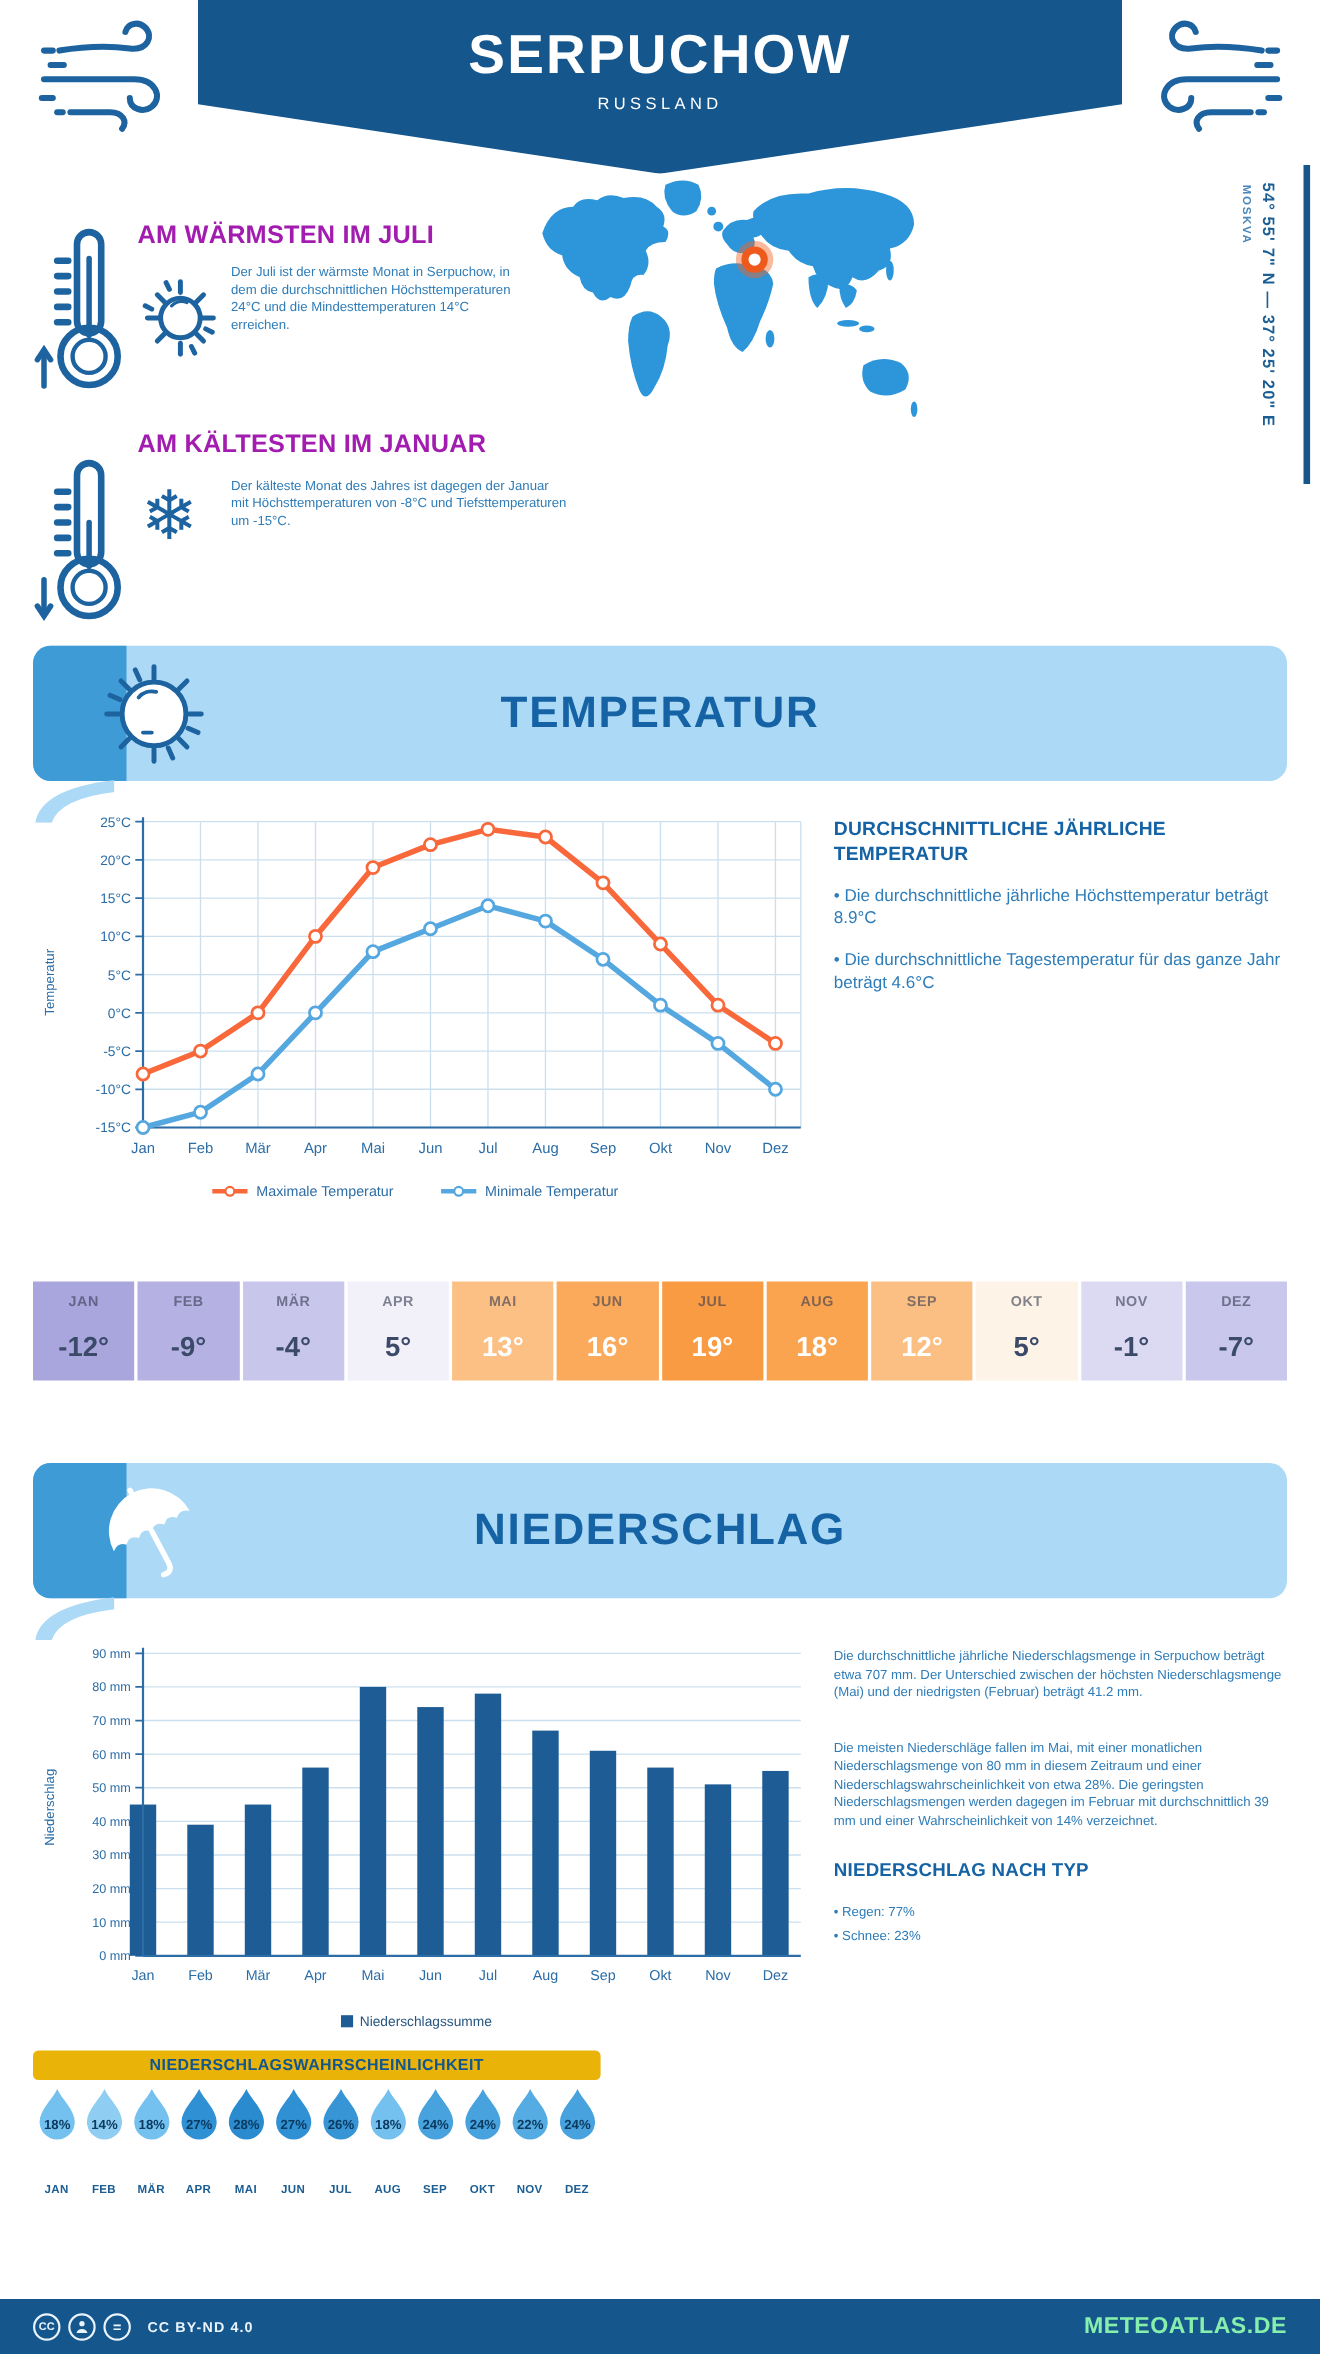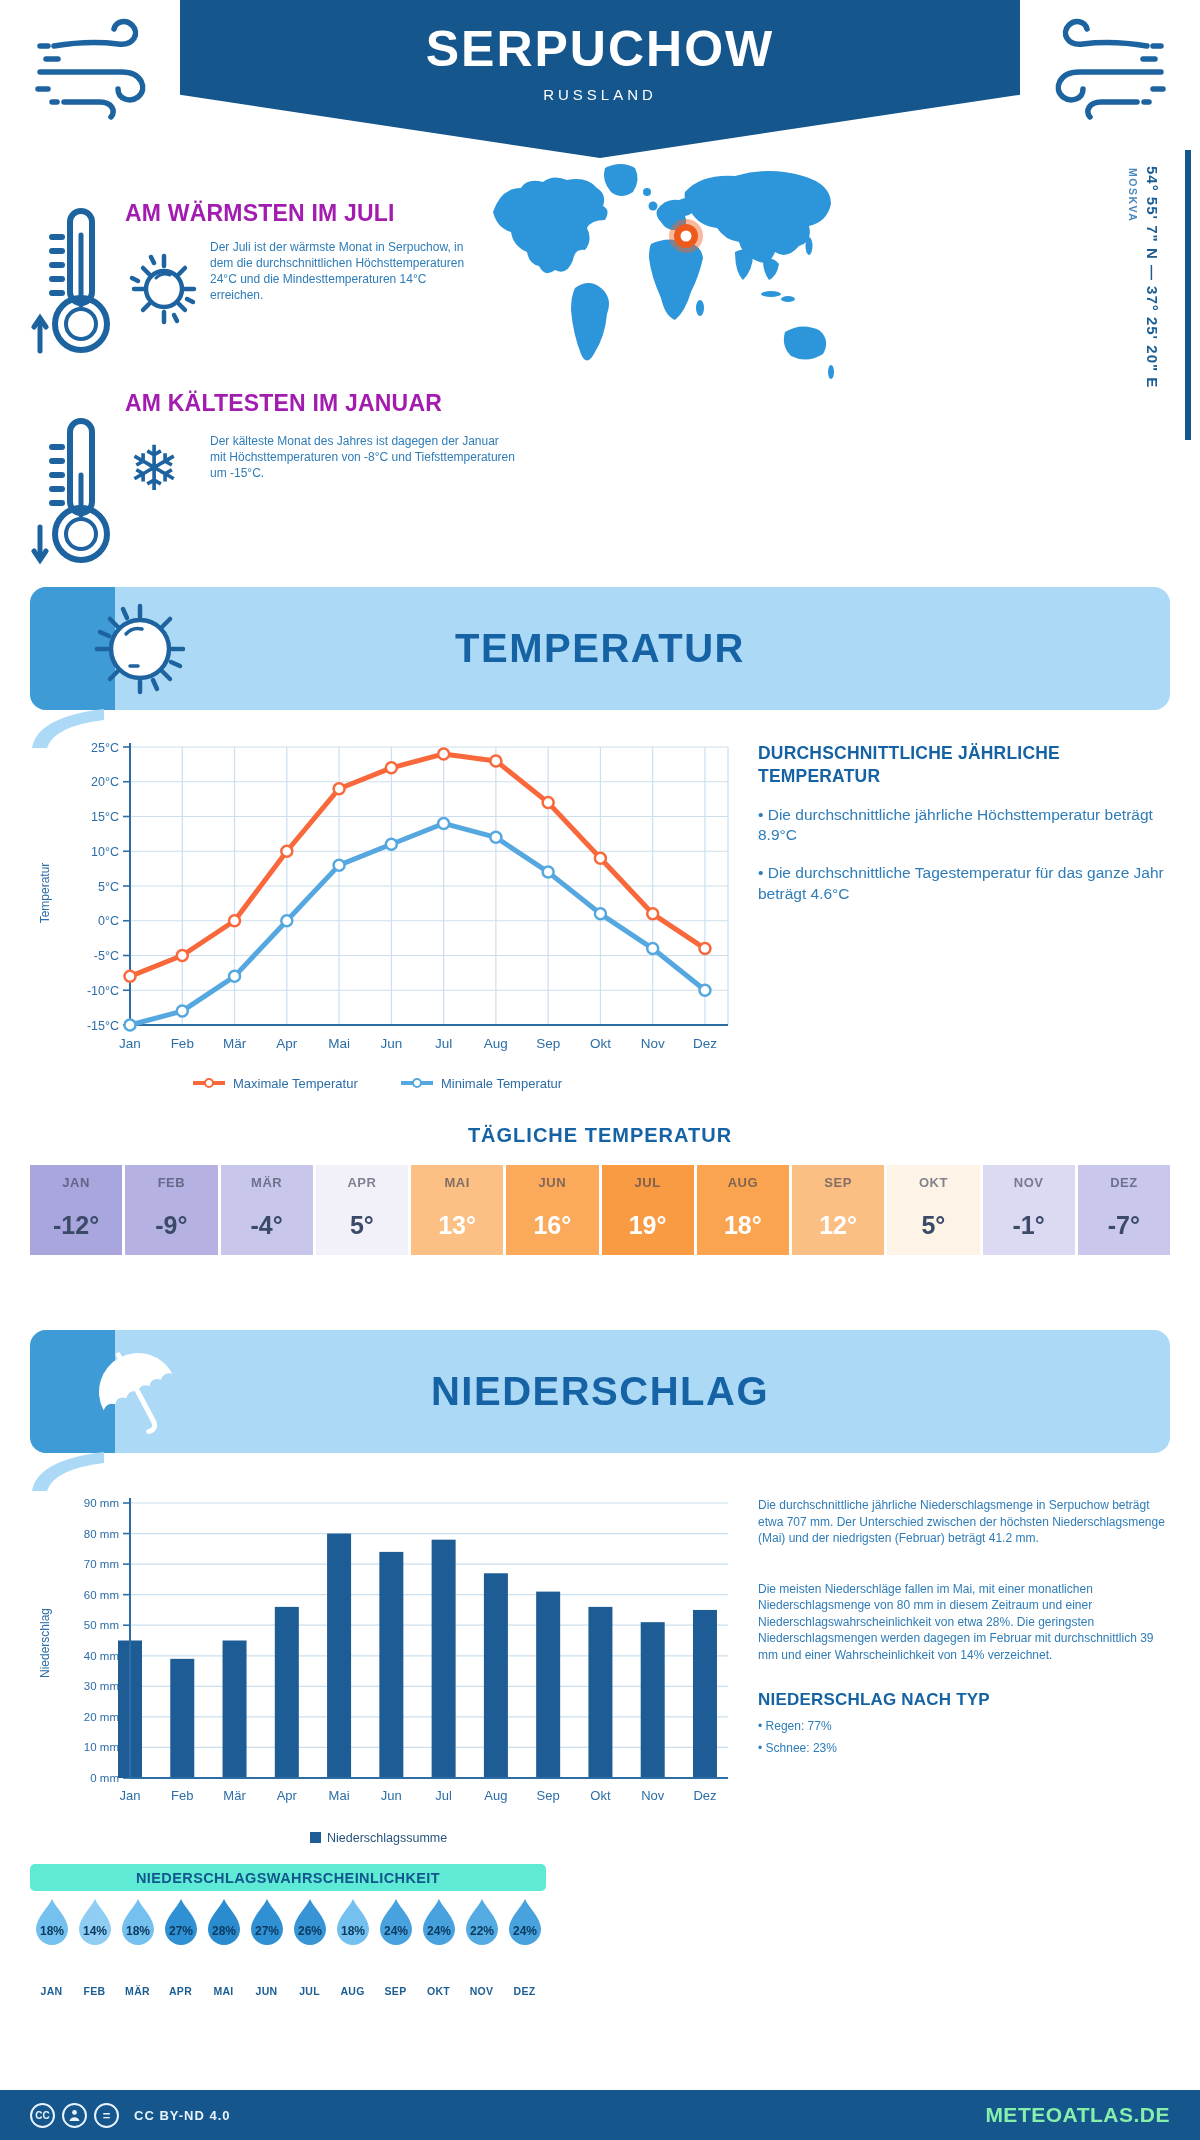--- a/index.html
+++ b/index.html
@@ -32,21 +32,21 @@
   .annual-b { color:#2e7cb8; font-size:15.5px; line-height:1.35; margin-top:17px; }
 
   .daily-h { left:0; top:1124px; width:1200px; text-align:center; color:#1563a4;
              font-size:20px; font-weight:bold; letter-spacing:1px; }
   .daily-table { left:30px; top:1165px; width:1140px; height:90px; display:flex; gap:3px; }
   .daily-col { flex:1; display:flex; flex-direction:column; }
   .daily-col .m { height:34px; line-height:36px; text-align:center; font-size:13px; font-weight:bold;
                   color:rgba(55,60,82,0.62); letter-spacing:0.5px; }
   .daily-col .v { height:56px; line-height:52px; text-align:center; font-size:25px; font-weight:bold; }
 
-  .prob-bar { left:30px; top:1864px; width:516px; height:27px; background:#5eead4; border-radius:5px;
+  .prob-bar { left:30px; top:1864px; width:516px; height:27px; background:#eab308; border-radius:5px;
               display:flex; align-items:center; justify-content:center; color:#12568e;
               font-size:14.5px; font-weight:bold; letter-spacing:0.4px; }
   .droplets { left:30px; top:1898px; width:516px; display:flex; }
   .drop-slot { width:43px; display:flex; flex-direction:column; align-items:center;gap:34px; }
   .drop-slot .dm { margin-top:5px; font-size:10.5px; font-weight:bold; color:#1b5e94; letter-spacing:0.3px; }
 
   .footer { left:0; top:2090px; width:1200px; height:50px; background:#15568d;
             display:flex; align-items:center; padding:0 30px; }
   .cc-circle { width:25px; height:25px; border:2px solid #e8f3fc; border-radius:50%; color:#e8f3fc;
                display:flex; align-items:center; justify-content:center; font-size:10px; font-weight:bold;
@@ -282,21 +282,20 @@
       <circle cx="382" cy="350" r="4" fill="#fff" stroke="#55a7e0" stroke-width="2"></circle>
       <text x="406" y="354.5" font-size="13" fill="#2c6da6" text-anchor="start">Minimale Temperatur</text>
     </svg>
 
   <div class="abs" style="left:758px;top:742px;width:414px">
     <div class="annual-h">DURCHSCHNITTLICHE JÄHRLICHE TEMPERATUR</div>
     <div class="annual-b">• Die durchschnittliche jährliche Höchsttemperatur beträgt 8.9°C</div>
     <div class="annual-b">• Die durchschnittliche Tagestemperatur für das ganze Jahr beträgt 4.6°C</div>
   </div>
 
-  <div class="abs daily-h">TÄGLICHE TEMPERATUR</div>
   <div class="abs daily-table" id="daily-table">
       <div class="daily-col" style="background: rgb(169, 166, 222);">
         <div class="m">JAN</div>
         <div class="v" style="color: rgb(58, 74, 104);">-12°</div>
       </div>
       <div class="daily-col" style="background: rgb(181, 178, 227);">
         <div class="m">FEB</div>
         <div class="v" style="color: rgb(58, 74, 104);">-9°</div>
       </div>
       <div class="daily-col" style="background: rgb(200, 198, 235);">
@@ -415,21 +414,21 @@
       <line x1="95" y1="290" x2="693" y2="290" stroke="#2c6da6" stroke-width="2"></line>
       <text x="14" y="155" font-size="12" fill="#2c6da6" text-anchor="middle" transform="rotate(-90 14 155)">Niederschlag</text>
       <rect x="275" y="344" width="11" height="11" fill="#1d5c94"></rect>
       <text x="292" y="354" font-size="12.5" fill="#27557e" text-anchor="start">Niederschlagssumme</text>
     </svg>
 
   <div class="abs" style="left:758px;top:1497px;width:412px">
     <div class="body-text" style="line-height:1.38">Die durchschnittliche jährliche Niederschlagsmenge in Serpuchow beträgt etwa 707 mm. Der Unterschied zwischen der höchsten Niederschlagsmenge (Mai) und der niedrigsten (Februar) beträgt 41.2 mm.</div>
     <div class="body-text" style="line-height:1.38;margin-top:34px">Die meisten Niederschläge fallen im Mai, mit einer monatlichen Niederschlagsmenge von 80 mm in diesem Zeitraum und einer Niederschlagswahrscheinlichkeit von etwa 28%. Die geringsten Niederschlagsmengen werden dagegen im Februar mit durchschnittlich 39 mm und einer Wahrscheinlichkeit von 14% verzeichnet.</div>
     <div class="annual-h" style="margin-top:26px;font-size:17px">NIEDERSCHLAG NACH TYP</div>
-    <div class="body-text" style="margin-top:8px">• Regen: 77%</div>
+    <div class="body-text" style="margin-top:20px">• Regen: 77%</div>
     <div class="body-text" style="margin-top:6px">• Schnee: 23%</div>
   </div>
 
   <div class="abs prob-bar">NIEDERSCHLAGSWAHRSCHEINLICHKEIT</div>
   <div class="abs droplets" id="droplets">
       <div class="drop-slot">
         <svg width="34" height="48" viewBox="0 0 34 48">
           <path d="M17 1 C 21 10 33 20 33 31 A 16 16 0 1 1 1 31 C 1 20 13 10 17 1 Z" fill="#74c0ee"></path>
           <text x="17" y="37" font-size="12" fill="#0c3b61" text-anchor="middle" font-weight="bold">18%</text>
         </svg>

